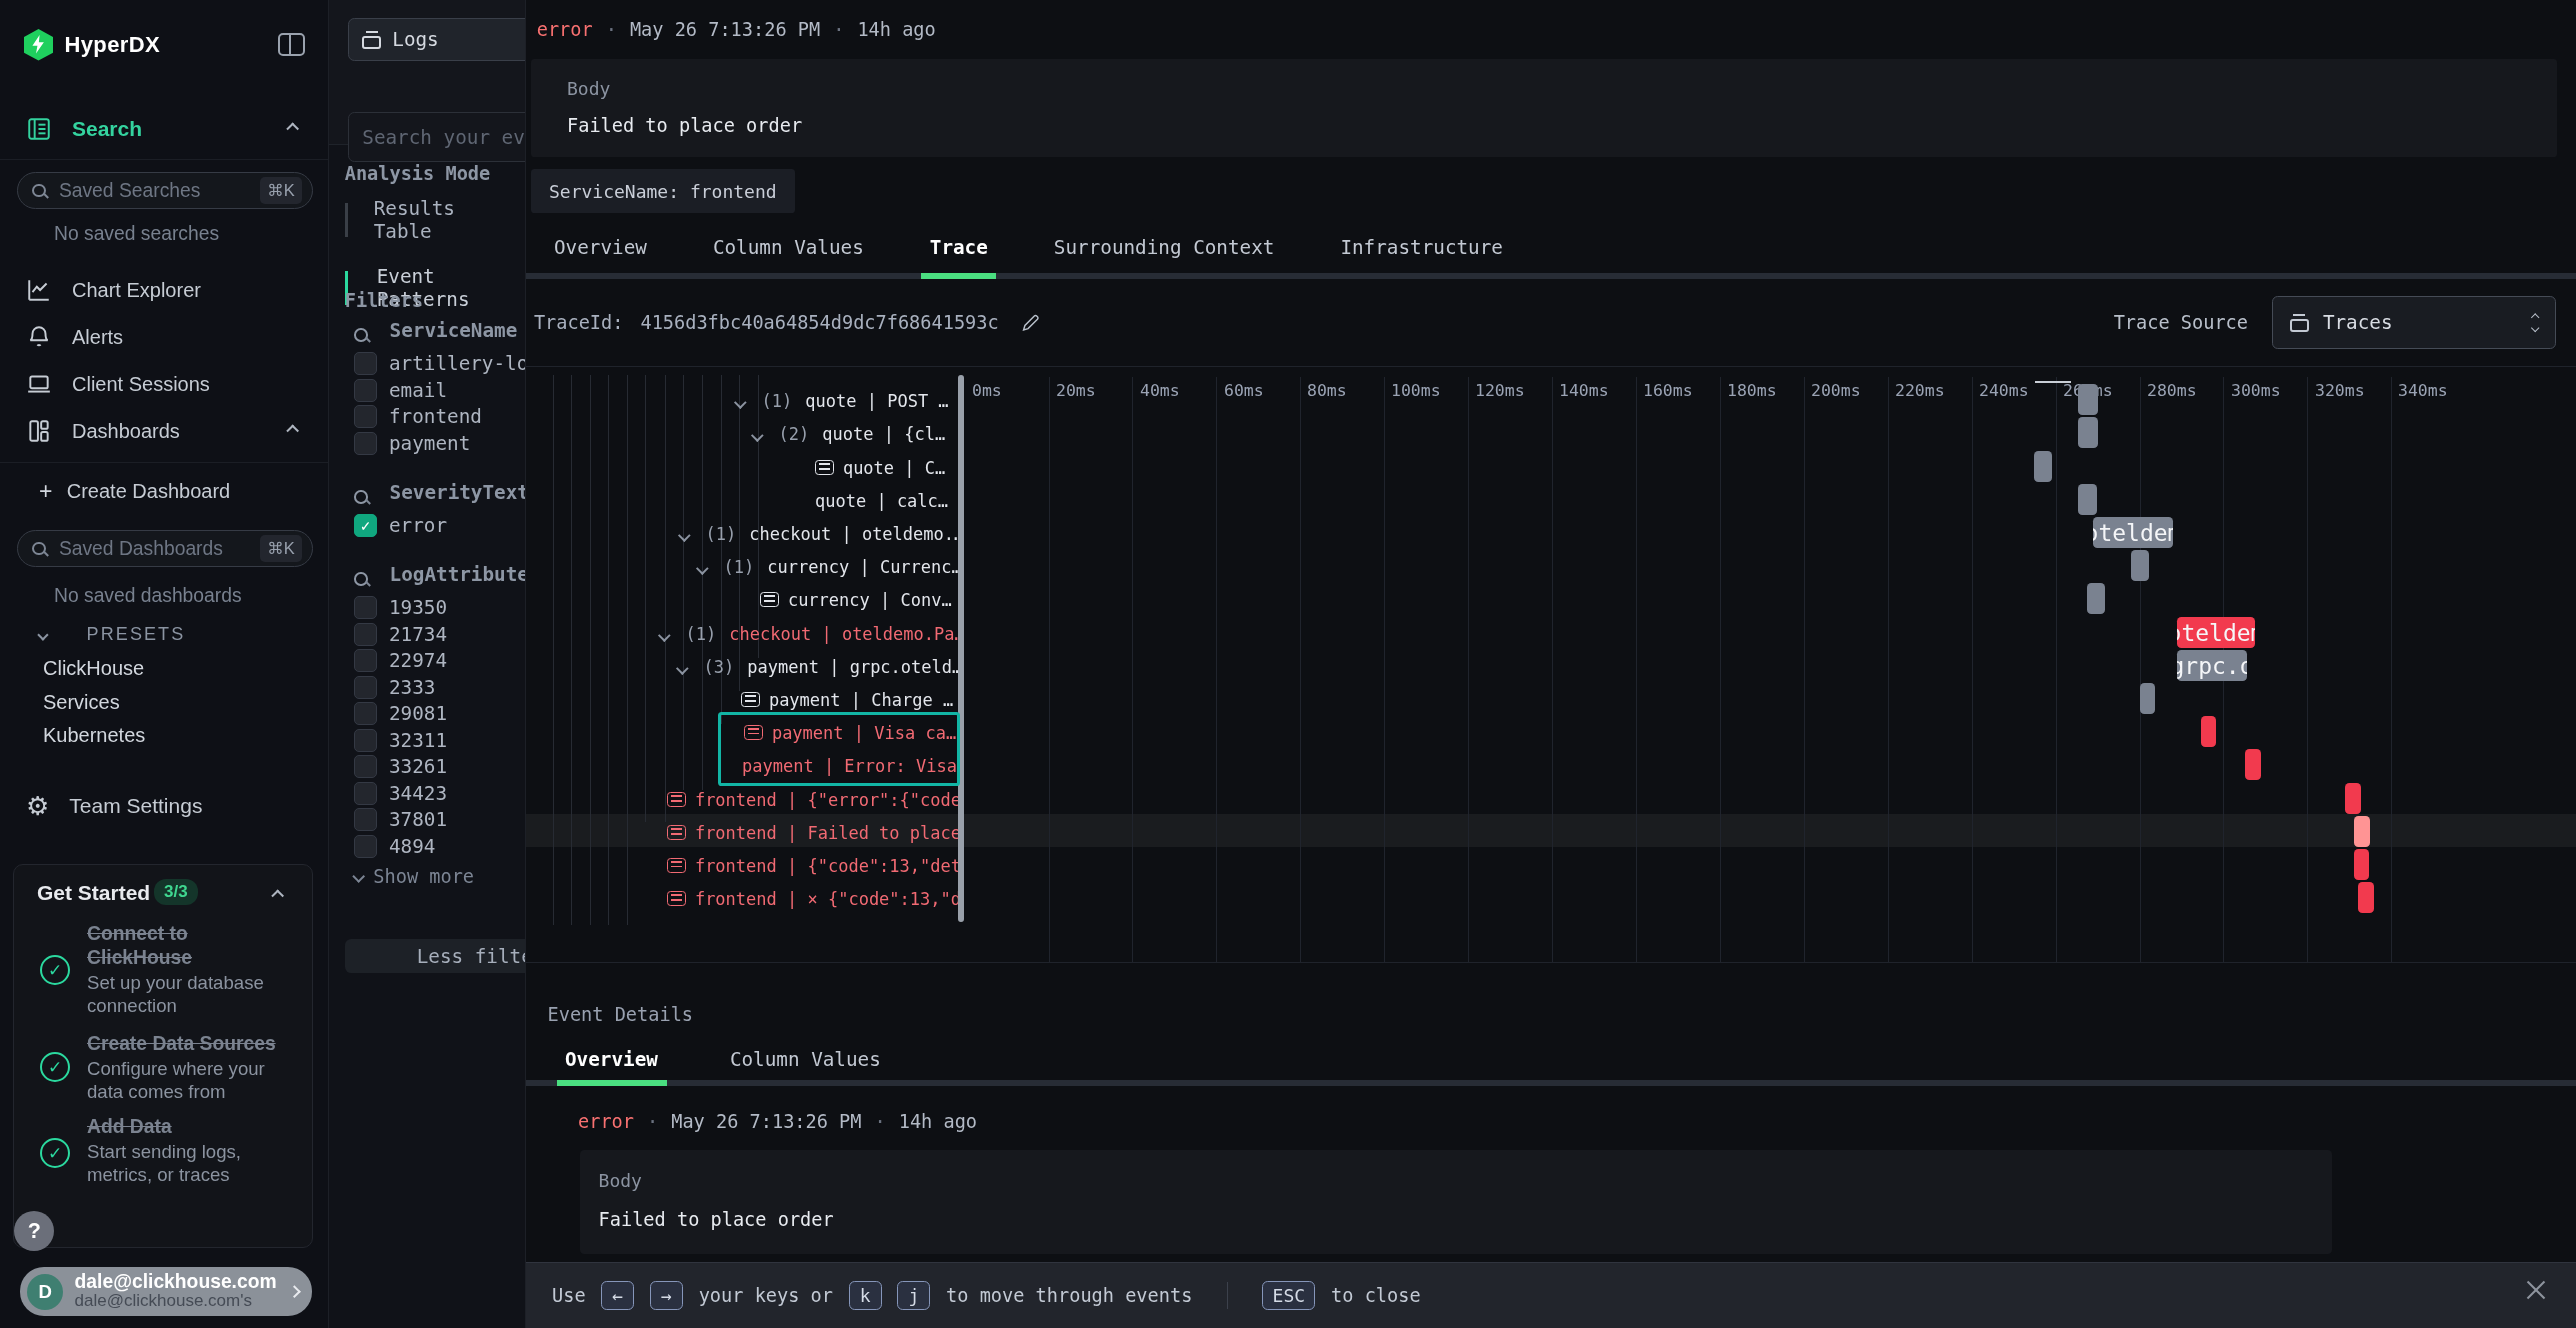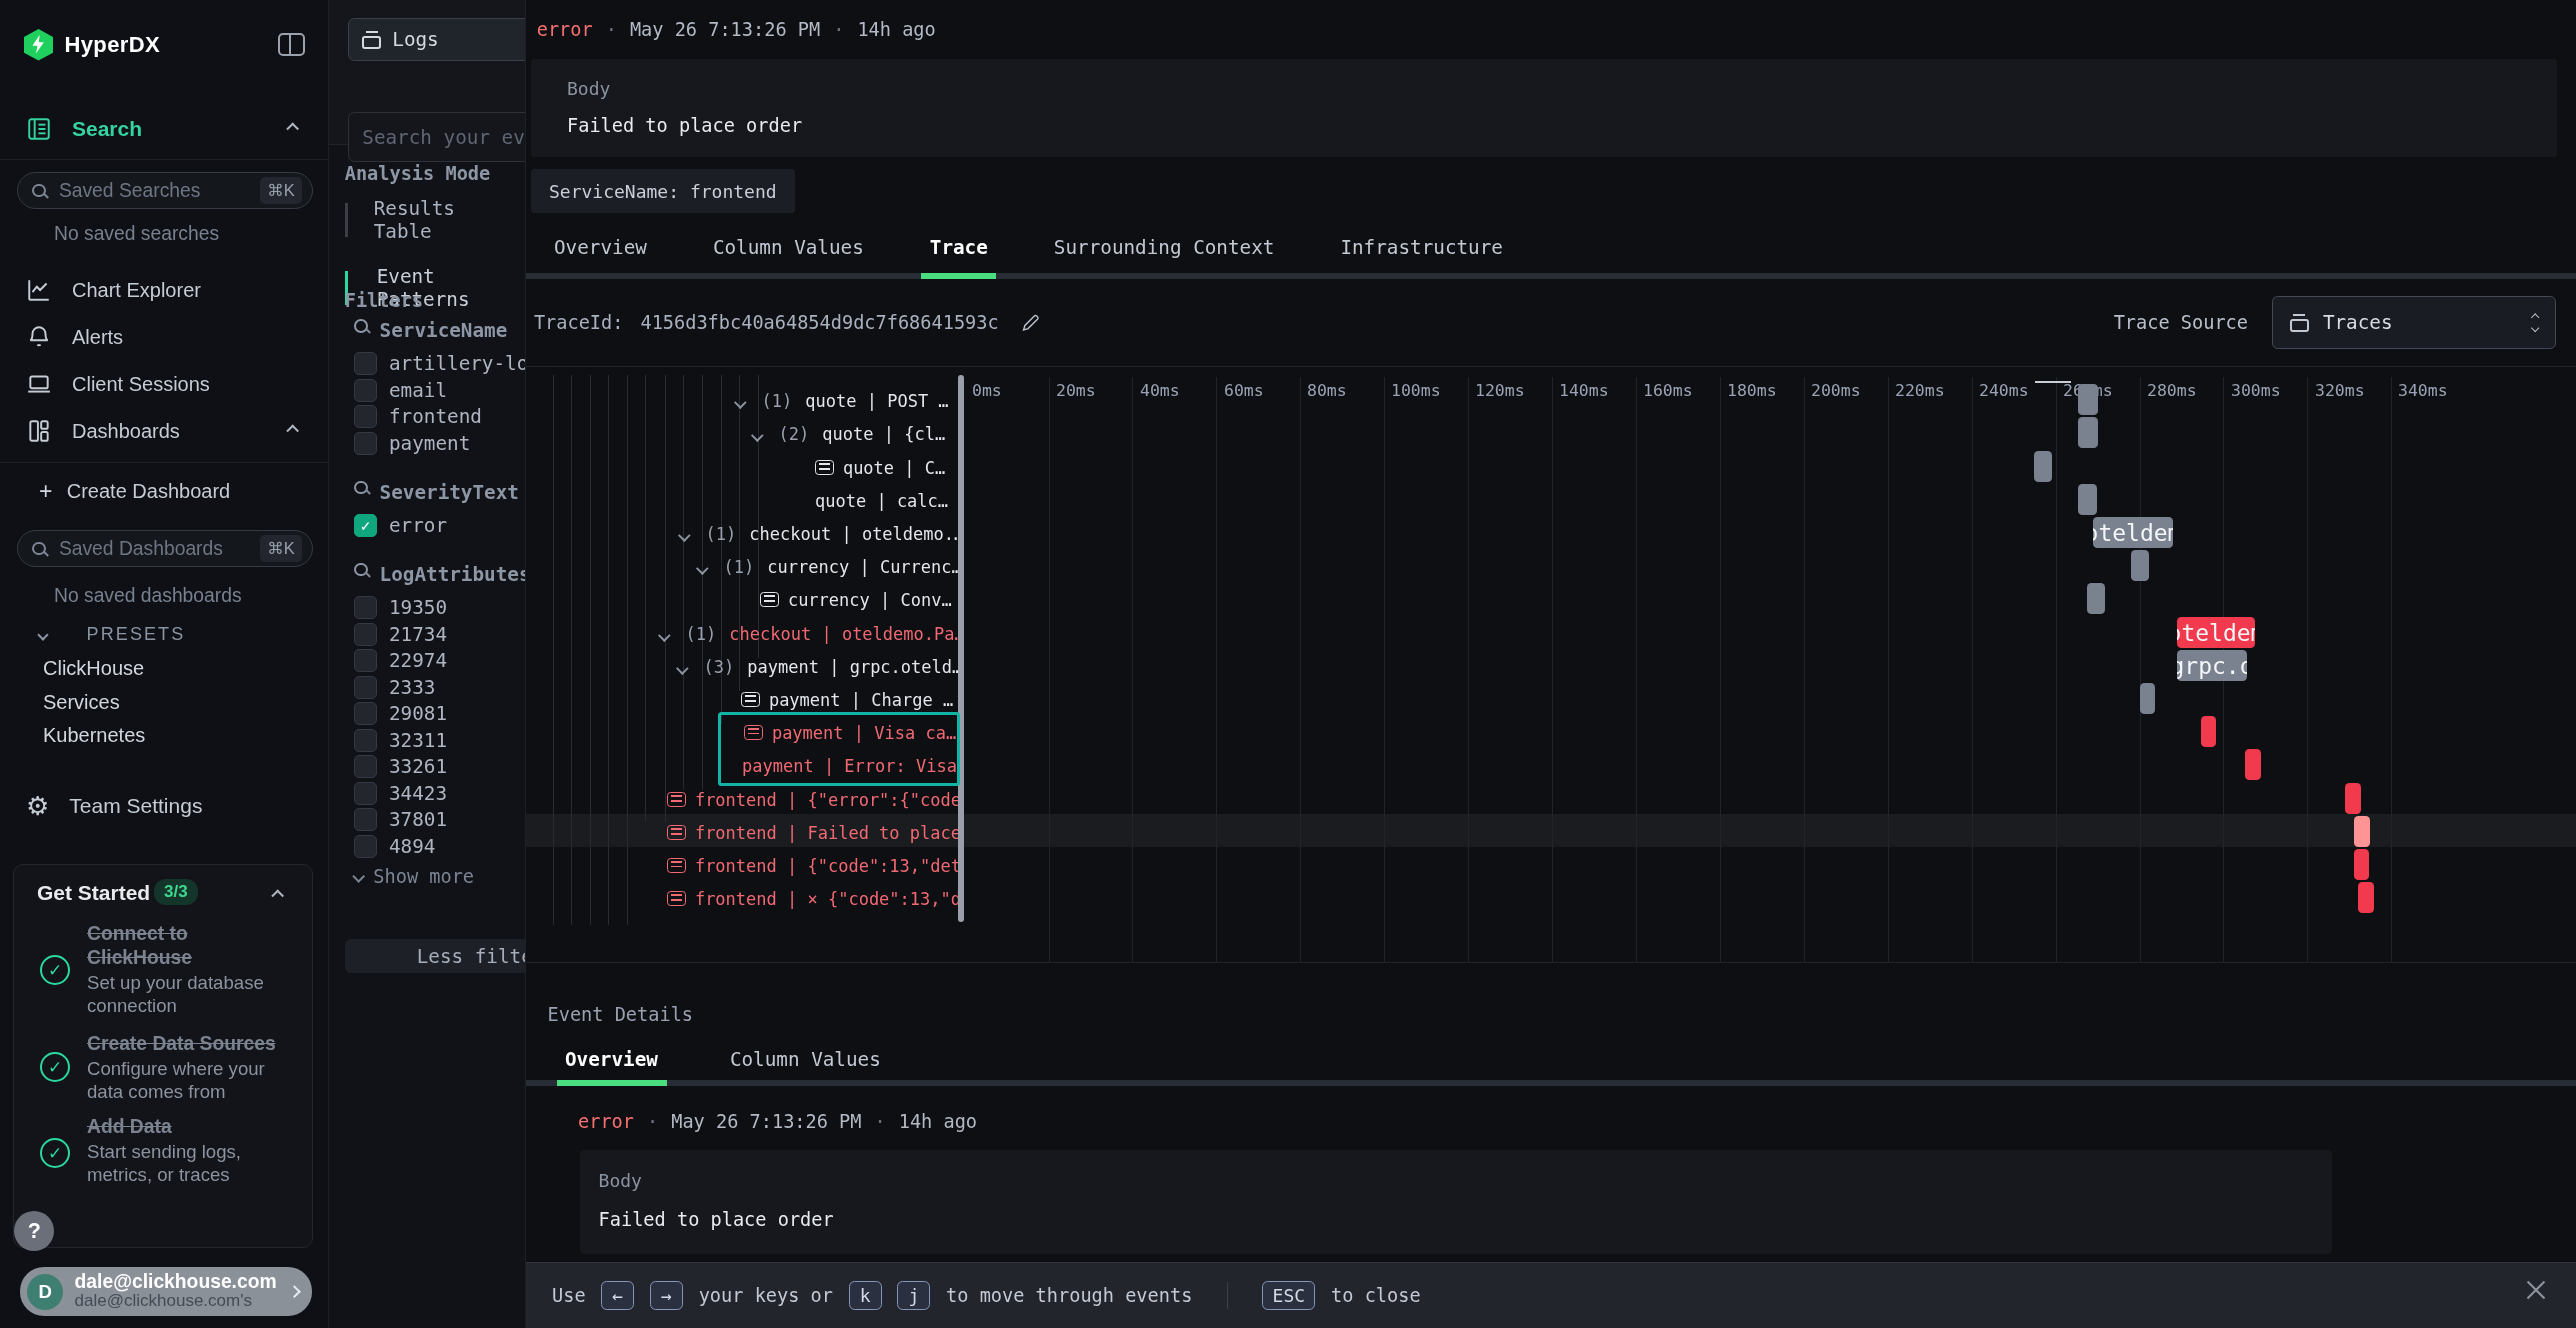--- a/index.html
+++ b/index.html
@@ -44,21 +44,21 @@
   .user-sub { font-size:17px; color:#454b55; line-height:18.6px; white-space:nowrap; }
 
   
   #source-panel { position:absolute; left:329px; top:0; width:197px; height:1328px; background:#101218; border-right:1.4px solid #1d2027; overflow:hidden; }
   #sp-top { position:absolute; left:0; top:0; width:100%; height:145px; background:#14161c; border-bottom:1.4px solid #1f232a; }
   #logs-btn { position:absolute; left:19.3px; top:18px; width:193px; height:43px; background:#20242b; border:1.4px solid #3a3f49; border-radius:6.4px; display:flex; align-items:center; gap:11.4px; padding:0 13px; font-size:19.3px; color:#d5d9e0; }
   #sp-search { position:absolute; left:19.3px; top:79px; width:193px; height:50px; background:#14161c; border:1.4px solid #2c3038; border-radius:6.4px; display:flex; align-items:center; padding:0 13px; font-size:19.3px; color:#5f6673; white-space:nowrap; overflow:hidden;margin-top:33px; }
   .sp-label { font-size:18.6px; font-weight:bold; color:#8d96a4; }
   .mode-item { position:absolute; left:15.7px; width:172px; height:34px; display:flex; align-items:center; padding-left:26px; font-size:19.3px; color:#aab2bf; border-left:3.6px solid #3a3f47; }
   .mode-item.active { border-left-color:#2bd99f; color:#c9cfd8;padding-left:29px; }
-  .fgroup-header { display:flex; align-items:flex-start; gap:12px; font-size:19.3px; font-weight:bold; color:#8d96a4; margin:24px 0 8.6px 0; }
+  .fgroup-header { display:flex; align-items:flex-end; gap:22px; font-size:19.3px; font-weight:bold; color:#8d96a4; margin:24px 0 8.6px 0; }
   .fvalue { display:flex; align-items:center; gap:12px; height:26.5px; font-size:19.3px; color:#aeb5c1; white-space:nowrap; }
   .cbx { width:23px; height:23px; border-radius:5px; background:#23262d; border:1.4px solid #343944; flex:0 0 auto; }
   .cbx.checked { background:#0fa; background:#10a77f; border-color:#10a77f; color:#fff; font-size:15.7px; display:flex; align-items:center; justify-content:center; }
   .show-more { display:flex; align-items:center; gap:10px; font-size:18.6px; color:#7c8594; margin-top:7.2px; }
   #less-filters { position:absolute; left:15.7px; top:939px; width:215px; height:34px; background:#1d2127; border-radius:6.4px; font-size:19.3px; color:#a6aebb; display:flex; align-items:center; padding-left:72px; white-space:nowrap; }
   .archive-icon { position:relative; width:18.6px; height:13.6px; border:2.1px solid currentColor; border-radius:2.9px; margin-top:5.7px; flex:0 0 auto; }
   .archive-icon::before { content:""; position:absolute; left:1.4px; right:1.4px; top:-6.4px; height:2.1px; background:currentColor; }
 
   
   #main { position:absolute; left:526px; top:0; width:2050px; height:1328px; background:#0d0f13; overflow:hidden; }

